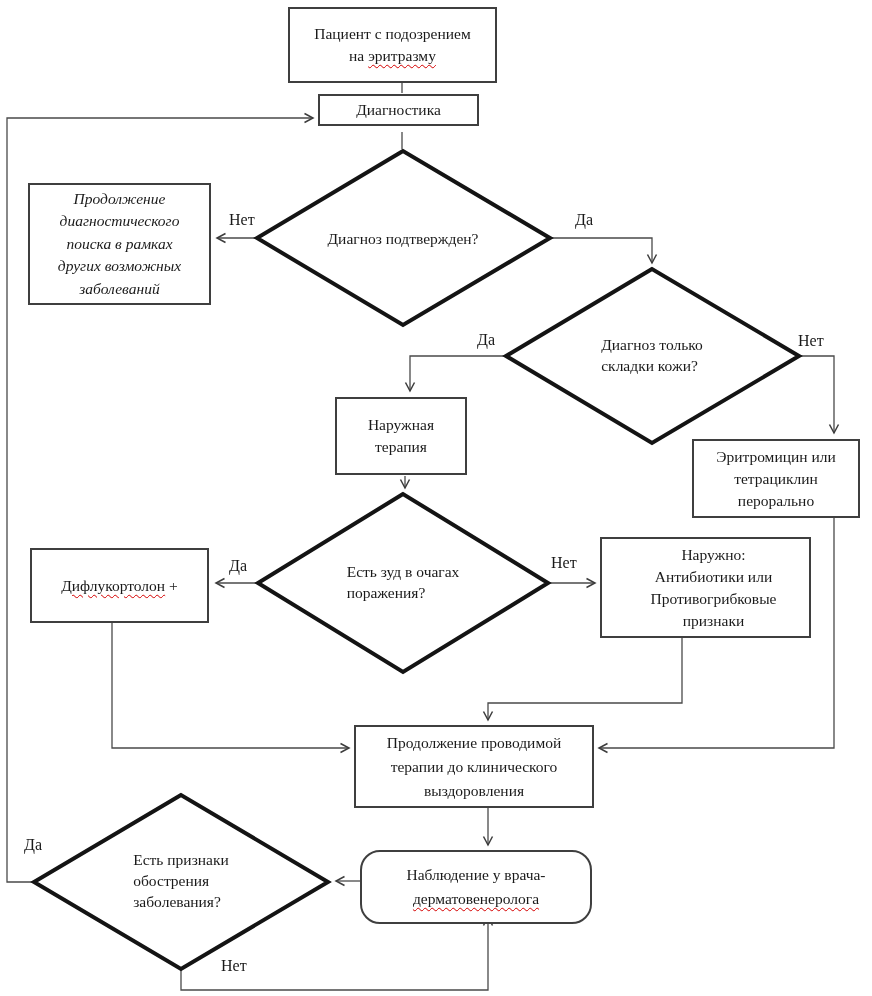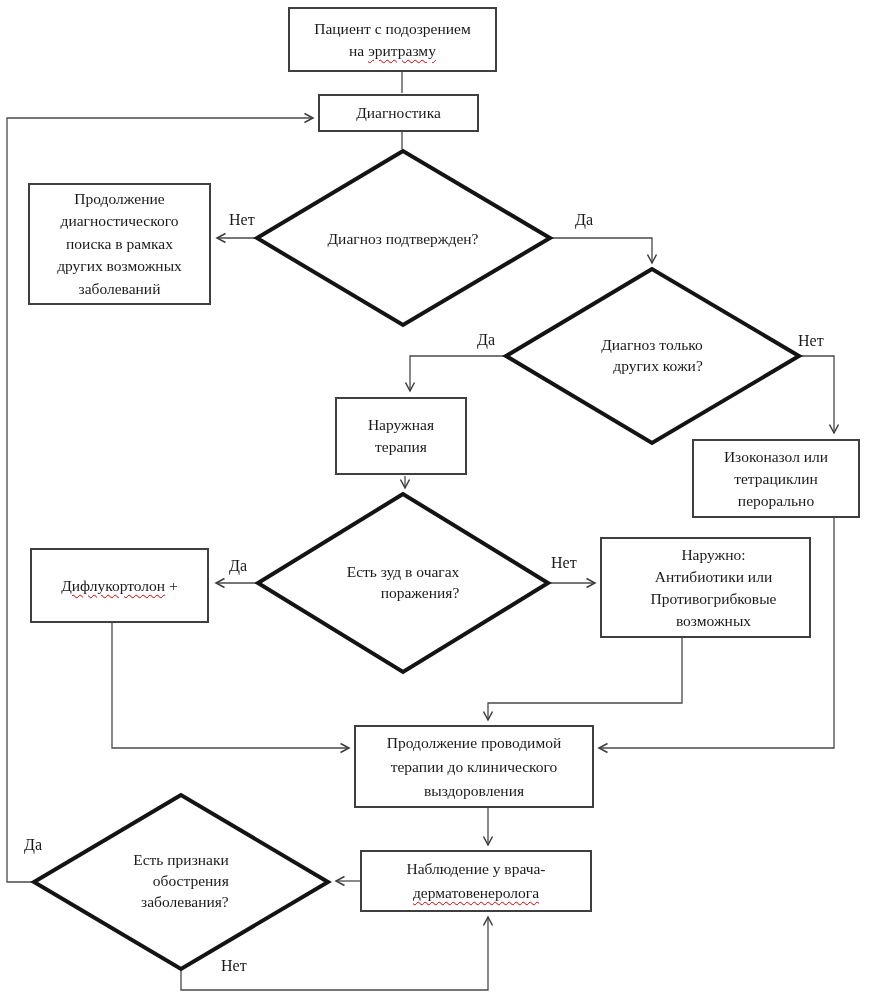--- a/index.html
+++ b/index.html
@@ -19,21 +19,21 @@
     background:#ffffff;
     display:flex; align-items:center; justify-content:center;
     text-align:center;
     font-size:15.5px; line-height:22px;
     z-index:2;
     padding:2px 4px;
   }
   .dlabel {
     position:absolute;
     display:flex; align-items:center; justify-content:center;
-    text-align:right;
+    text-align:left;
     font-size:15.5px; line-height:21px;
     z-index:2;
   }
   .elabel {
     position:absolute;
     font-size:16px; line-height:18px;
     z-index:2;
     white-space:nowrap;
   }
   .u  { text-decoration-style:solid; text-decoration-color:#1a1a1a; text-decoration-thickness:1px; }
@@ -71,92 +71,92 @@
     </g>
 
     <g fill="#ffffff" stroke="#141414" stroke-width="4" stroke-linejoin="miter">
       <polygon points="403,151 257,238 403,325 550,238"></polygon>
       <polygon points="652,269 506,356 652,443 799,356"></polygon>
       <polygon points="403,494 258,583 403,672 548,583"></polygon>
       <polygon points="181,795 34,882 181,969 328,882"></polygon>
     </g>
   </svg>
 
-  <div class="box" style="left:288px;top:7px;width:209px;height:65px;">
+  <div class="box" style="left:288px;top:7px;width:209px;height:76px;">
     <div>
       <div>Пациент с подозрением</div>
       <div><span>на </span><span class="u"><span class="sp">эритразму</span></span></div>
     </div>
   </div>
 
-  <div class="box" style="left:318px;top:94px;width:161px;height:38px;">
+  <div class="box" style="left:318px;top:94px;width:161px;height:32px;">
     <div>Диагностика</div>
   </div>
 
-  <div class="box" style="left:28px;top:183px;width:183px;height:122px;line-height:22.5px;">
+  <div class="box" style="left:28px;top:183px;width:183px;height:122px;line-height:22.5px;font-style:italic;">
     <div>
       <div>Продолжение</div>
       <div>диагностического</div>
       <div>поиска в рамках</div>
       <div>других возможных</div>
       <div>заболеваний</div>
     </div>
   </div>
 
   <div class="box" style="left:335px;top:397px;width:132px;height:78px;">
     <div>
       <div>Наружная</div>
       <div>терапия</div>
     </div>
   </div>
 
   <div class="box" style="left:692px;top:439px;width:168px;height:79px;">
     <div>
-      <div>Изоконазол или</div>
+      <div>Эритромицин или</div>
       <div>тетрациклин</div>
       <div>перорально</div>
     </div>
   </div>
 
   <div class="box" style="left:30px;top:548px;width:179px;height:75px;line-height:30px;">
     <div>
       <div><span class="u"><span class="sp">Дифлукортолон</span></span><span> +</span></div>
     </div>
   </div>
 
   <div class="box" style="left:600px;top:537px;width:211px;height:101px;padding-left:20px;">
     <div>
       <div>Наружно:</div>
       <div>Антибиотики или</div>
       <div>Противогрибковые</div>
-      <div>возможных</div>
+      <div>признаки</div>
     </div>
   </div>
 
   <div class="box" style="left:354px;top:725px;width:240px;height:83px;line-height:24px;">
     <div>
       <div>Продолжение проводимой</div>
       <div>терапии до клинического</div>
       <div>выздоровления</div>
     </div>
   </div>
 
-  <div class="box" style="left:360px;top:850px;width:232px;height:62px;line-height:24px;">
+  <div class="box" style="left:360px;top:850px;width:232px;height:74px;line-height:24px;border-radius:20px;">
     <div>
       <div>Наблюдение у врача-</div>
       <div><span class="u"><span class="sp">дерматовенеролога</span></span></div>
     </div>
   </div>
 
   <div class="dlabel" style="left:293px;top:228px;width:220px;height:21px;">Диагноз подтвержден?</div>
 
   <div class="dlabel" style="left:567px;top:334px;width:170px;">
     <div>
       <div>Диагноз только</div>
-      <div>других кожи?</div>
+      <div>складки кожи?</div>
     </div>
   </div>
 
   <div class="dlabel" style="left:313px;top:561px;width:180px;">
     <div>
       <div>Есть зуд в очагах</div>
       <div>поражения?</div>
     </div>
   </div>
 

